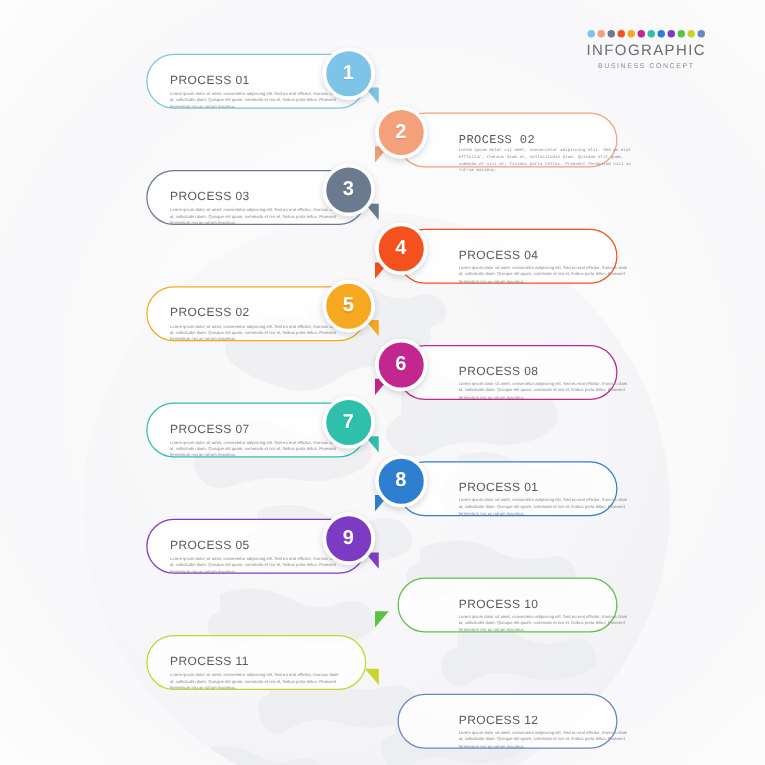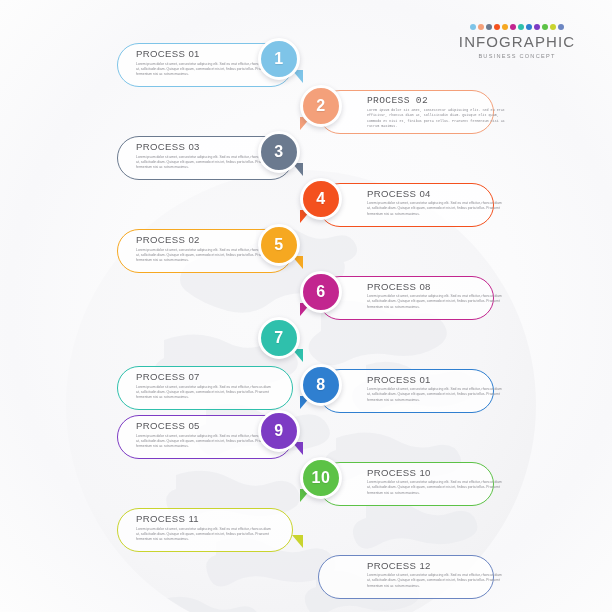--- a/index.html
+++ b/index.html
@@ -40,21 +40,21 @@
     position:absolute;right:22px;top:24px;
     width:146px;text-align:center;
   }
   .brand-dots{
     display:flex;justify-content:center;gap:2px;margin-bottom:4px;
   }
   .brand-dots i{
     display:block;width:6px;height:6px;border-radius:50%;
   }
   .brand-title{
-    font-size:15px;letter-spacing:1.1px;color:#6c6c6e;
+    font-size:12px;letter-spacing:1.1px;color:#6c6c6e;
     font-weight:400;line-height:1.05;
   }
   .brand-sub{
     font-size:5.6px;letter-spacing:1.25px;color:#8d8d90;
     margin-top:3px;font-weight:400;
   }
 
   
   .row{position:absolute;left:0;top:0;width:612px;height:58px;}
 
@@ -62,21 +62,21 @@
     position:absolute;top:7px;height:44px;
     border-radius:22px;
     border:1px solid #cfcfd4;
     background:rgba(255,255,255,.80);
     box-sizing:border-box;
   }
   .row.left  .panel{left:117px;width:176px;}
   .row.right .panel{left:318px;width:176px;}
 
   .ptext{
-    position:absolute;top:5px;
+    position:absolute;top:16px;
     width:138px;
   }
   .row.left  .ptext{left:18px;}
   .row.right .ptext{left:48px;}
 
   .ptitle{
     font-size:9.6px;color:#58585c;letter-spacing:.35px;
     font-weight:400;line-height:1.1;margin:0 0 2px 0;
     white-space:nowrap;
   }
@@ -238,21 +238,21 @@
             <p class="ptitle">PROCESS 08</p>
             <p class="pbody">Lorem ipsum dolor sit amet, consectetur adipiscing elit. Sed eu erat efficitur, rhoncus diam at, sollicitudin diam. Quisque elit quam, commodo et nisi et, finibus porta tellus. Praesent fermentum nisi ac rutrum maximus.</p>
           </div>
         </div>
         <div class="circle" style="background: rgb(194, 38, 143);">
           <span>6</span>
         </div>
       </div>
       <div class="row left" style="top: 315px;">
         <div class="tail" style="color: rgb(47, 192, 172);"></div>
-        <div class="panel" style="border-color: rgb(47, 192, 172); margin-top: 44px;">
+        <div class="panel" style="border-color: rgb(47, 192, 172);">
           <div class="ptext">
             <p class="ptitle">PROCESS 07</p>
             <p class="pbody">Lorem ipsum dolor sit amet, consectetur adipiscing elit. Sed eu erat efficitur, rhoncus diam at, sollicitudin diam. Quisque elit quam, commodo et nisi et, finibus porta tellus. Praesent fermentum nisi ac rutrum maximus.</p>
           </div>
         </div>
         <div class="circle" style="background: rgb(47, 192, 172);">
           <span>7</span>
         </div>
       </div>
       <div class="row right" style="top: 361.5px;">
@@ -280,23 +280,20 @@
         </div>
       </div>
       <div class="row right" style="top: 454.5px;">
         <div class="tail" style="color: rgb(92, 194, 70);"></div>
         <div class="panel" style="border-color: rgb(92, 194, 70);">
           <div class="ptext">
             <p class="ptitle">PROCESS 10</p>
             <p class="pbody">Lorem ipsum dolor sit amet, consectetur adipiscing elit. Sed eu erat efficitur, rhoncus diam at, sollicitudin diam. Quisque elit quam, commodo et nisi et, finibus porta tellus. Praesent fermentum nisi ac rutrum maximus.</p>
           </div>
         </div>
-        <div class="circle" style="background: rgb(92, 194, 70);">
-          <span>10</span>
-        </div>
       </div>
       <div class="row left" style="top: 501px;">
         <div class="tail" style="color: rgb(201, 212, 46);"></div>
         <div class="panel" style="border-color: rgb(201, 212, 46);">
           <div class="ptext">
             <p class="ptitle">PROCESS 11</p>
             <p class="pbody">Lorem ipsum dolor sit amet, consectetur adipiscing elit. Sed eu erat efficitur, rhoncus diam at, sollicitudin diam. Quisque elit quam, commodo et nisi et, finibus porta tellus. Praesent fermentum nisi ac rutrum maximus.</p>
           </div>
         </div>
       </div>

